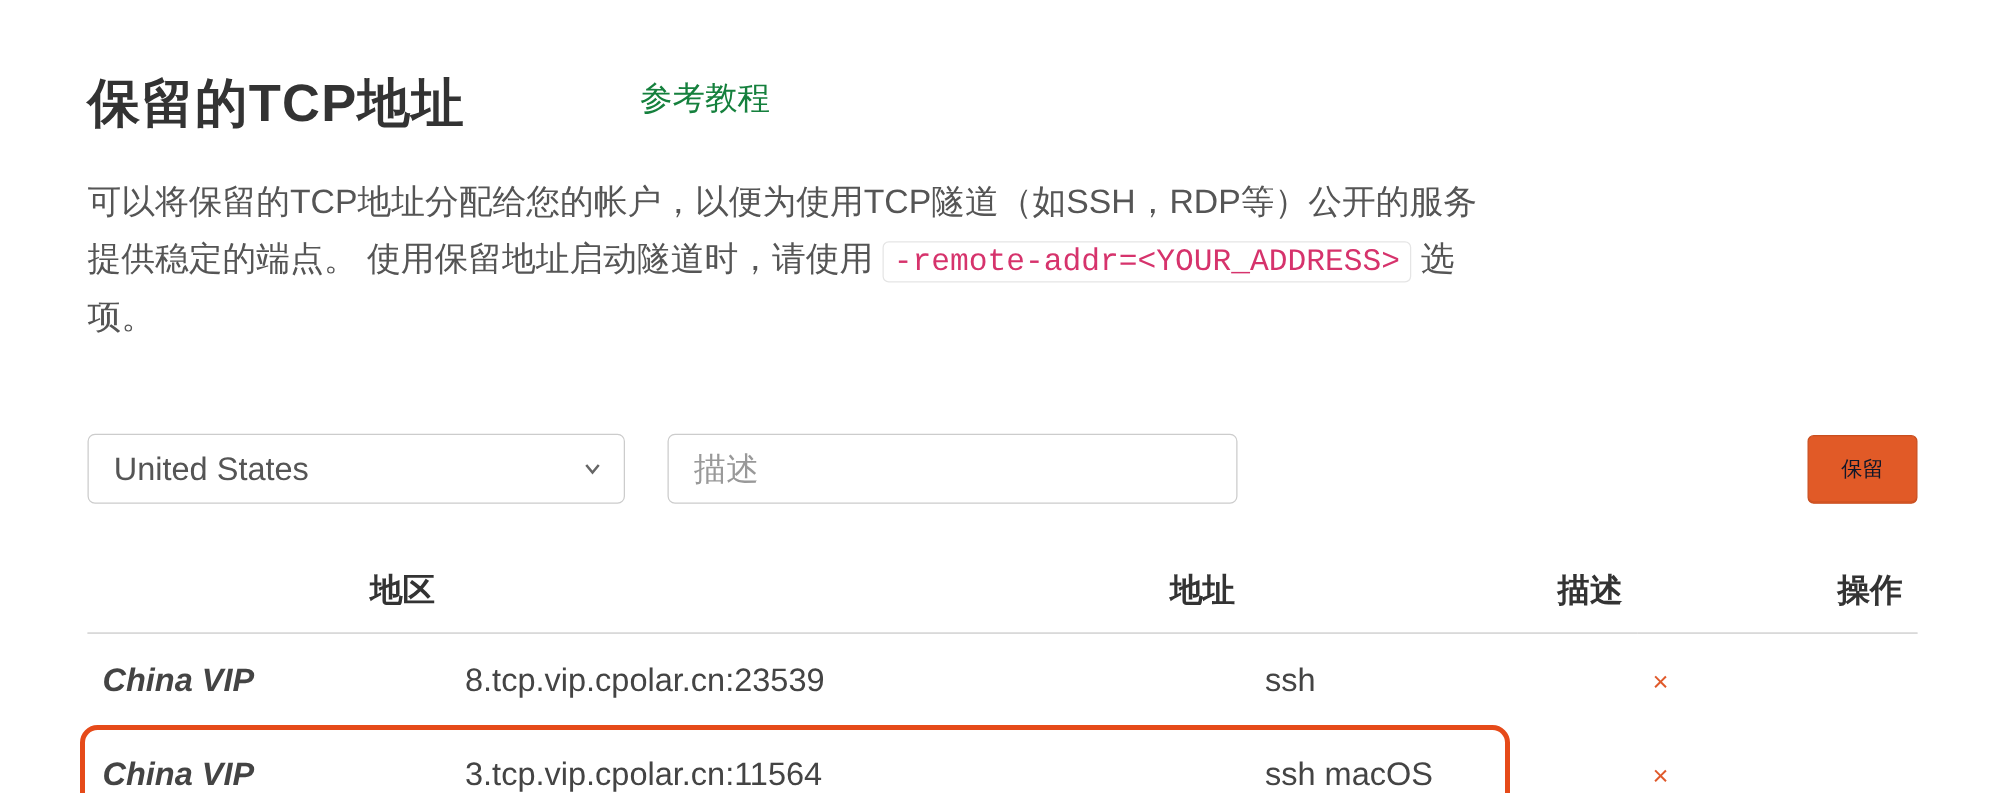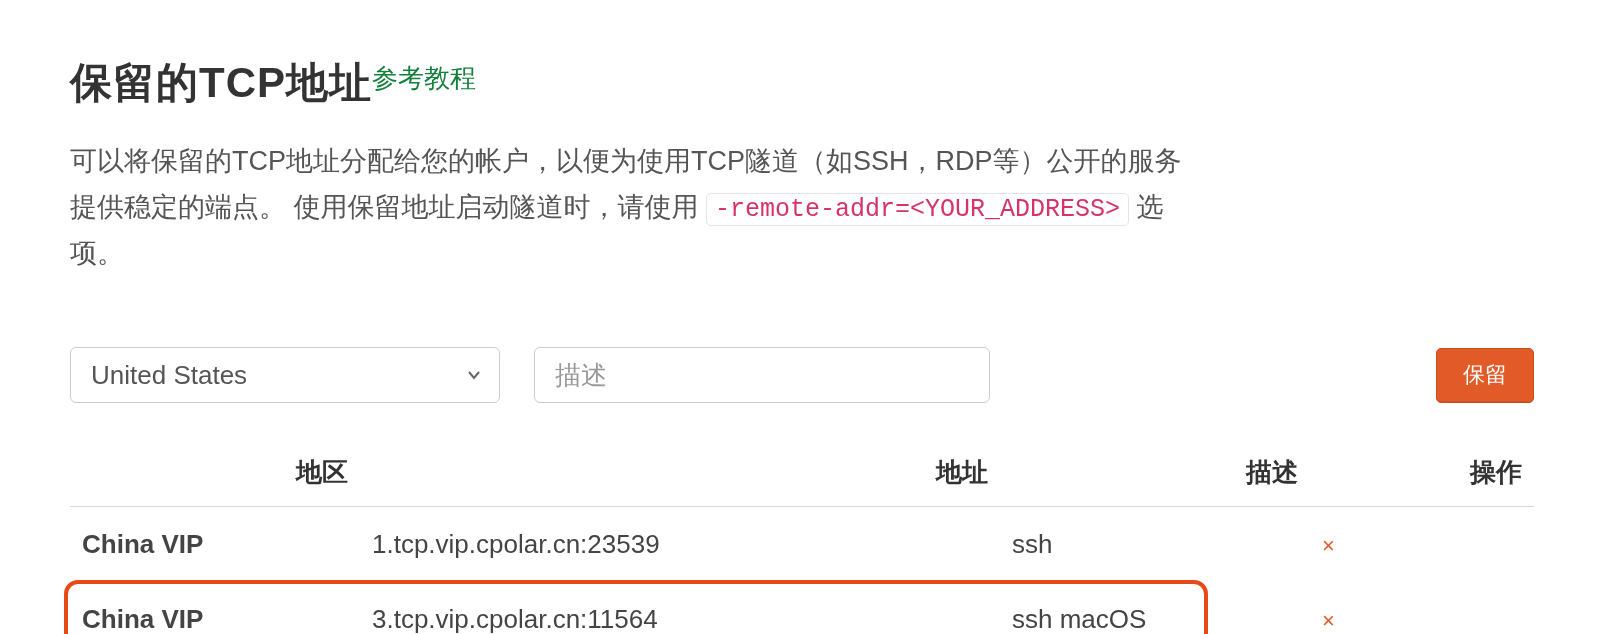--- a/index.html
+++ b/index.html
@@ -10,20 +10,21 @@
   body {
     font-family: -apple-system, BlinkMacSystemFont, "Segoe UI", "PingFang SC", "Hiragino Sans GB", "Microsoft YaHei", sans-serif;
     background: #fff;
     padding: 55px 70px 40px 70px;
     color: #333;
     width: 1604px;
   }
   .heading-row {
     display: flex;
     align-items: flex-start;
+    gap: 140px;
     margin-bottom: 28px;
   }
   .page-title {
     font-size: 42px;
     font-weight: 700;
     color: #333;
     letter-spacing: 1px;
   }
   .tutorial-link {
     font-size: 26px;
@@ -100,22 +101,22 @@
   .desc-input::placeholder {
     color: #999;
   }
   .spacer {
     flex: 1;
   }
   .reserve-btn {
     height: 55px;
     padding: 0 26px;
     background: #e15a27;
-    color: #ffffff;
-    font-size: 22px;
+    color: #0f172a;
+    font-size: 17px;
     border: 1px solid #c94e1f;
     border-radius: 5px;
     cursor: pointer;
     box-shadow: inset 0 -1px 0 rgba(0,0,0,0.08);
   }
   .data-table {
     width: 100%;
     border-collapse: collapse;
     font-size: 26px;
   }
@@ -128,21 +129,21 @@
   }
   .data-table tbody td {
     padding: 22px 12px;
     color: #444;
     vertical-align: middle;
   }
   .col-region { width: 290px; }
   .col-addr { width: 640px; }
   .col-desc { width: 310px; }
   .col-action { width: auto; }
-  .region-cell { font-weight: 600; color: #333; }
+  .region-cell { font-weight: 600; color: #333; font-style: italic; }
   .delete-link {
     color: #e05a2b;
     font-size: 22px;
     text-decoration: none;
     cursor: pointer;
     display: inline-block;
   }
   .highlight-row {
     position: relative;
   }
@@ -198,21 +199,21 @@
     <tr>
       <th class="col-region">地区</th>
       <th class="col-addr">地址</th>
       <th class="col-desc">描述</th>
       <th class="col-action">操作</th>
     </tr>
   </thead>
   <tbody>
     <tr>
       <td class="region-cell">China VIP</td>
-      <td>1.tcp.vip.cpolar.cn:23539</td>
+      <td>8.tcp.vip.cpolar.cn:23539</td>
       <td>ssh</td>
       <td><a class="delete-link">×</a></td>
     </tr>
     <tr class="highlight-row">
       <td class="region-cell" style="position:relative;">
         <span>China VIP</span>
       </td>
       <td>3.tcp.vip.cpolar.cn:11564</td>
       <td>ssh macOS</td>
       <td style="position:relative;">

